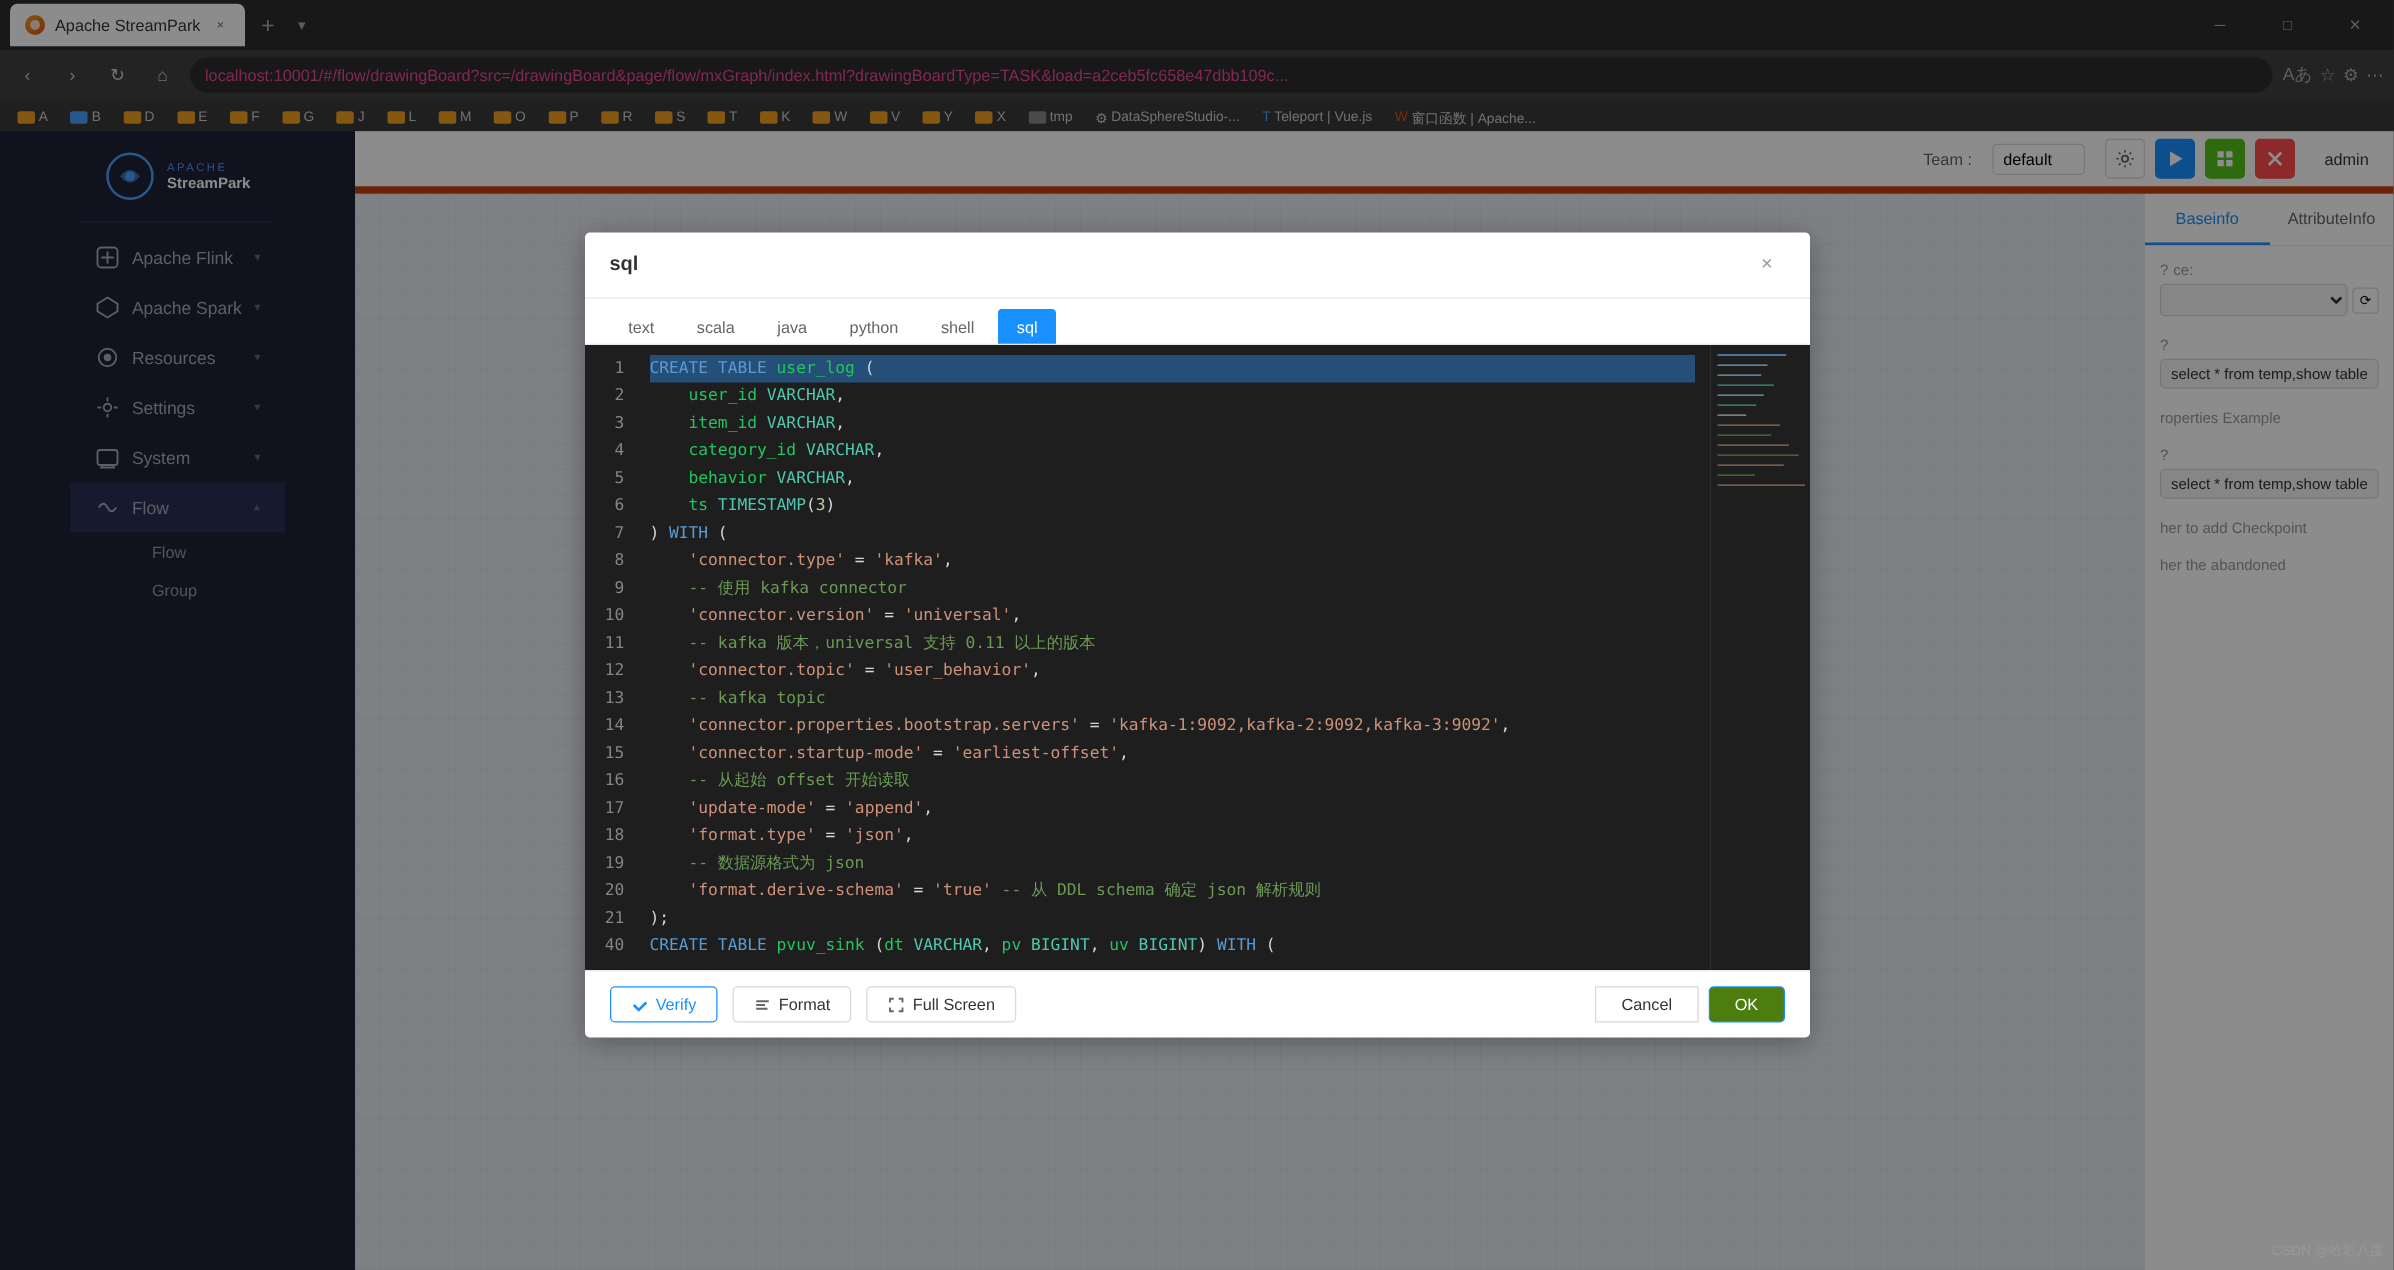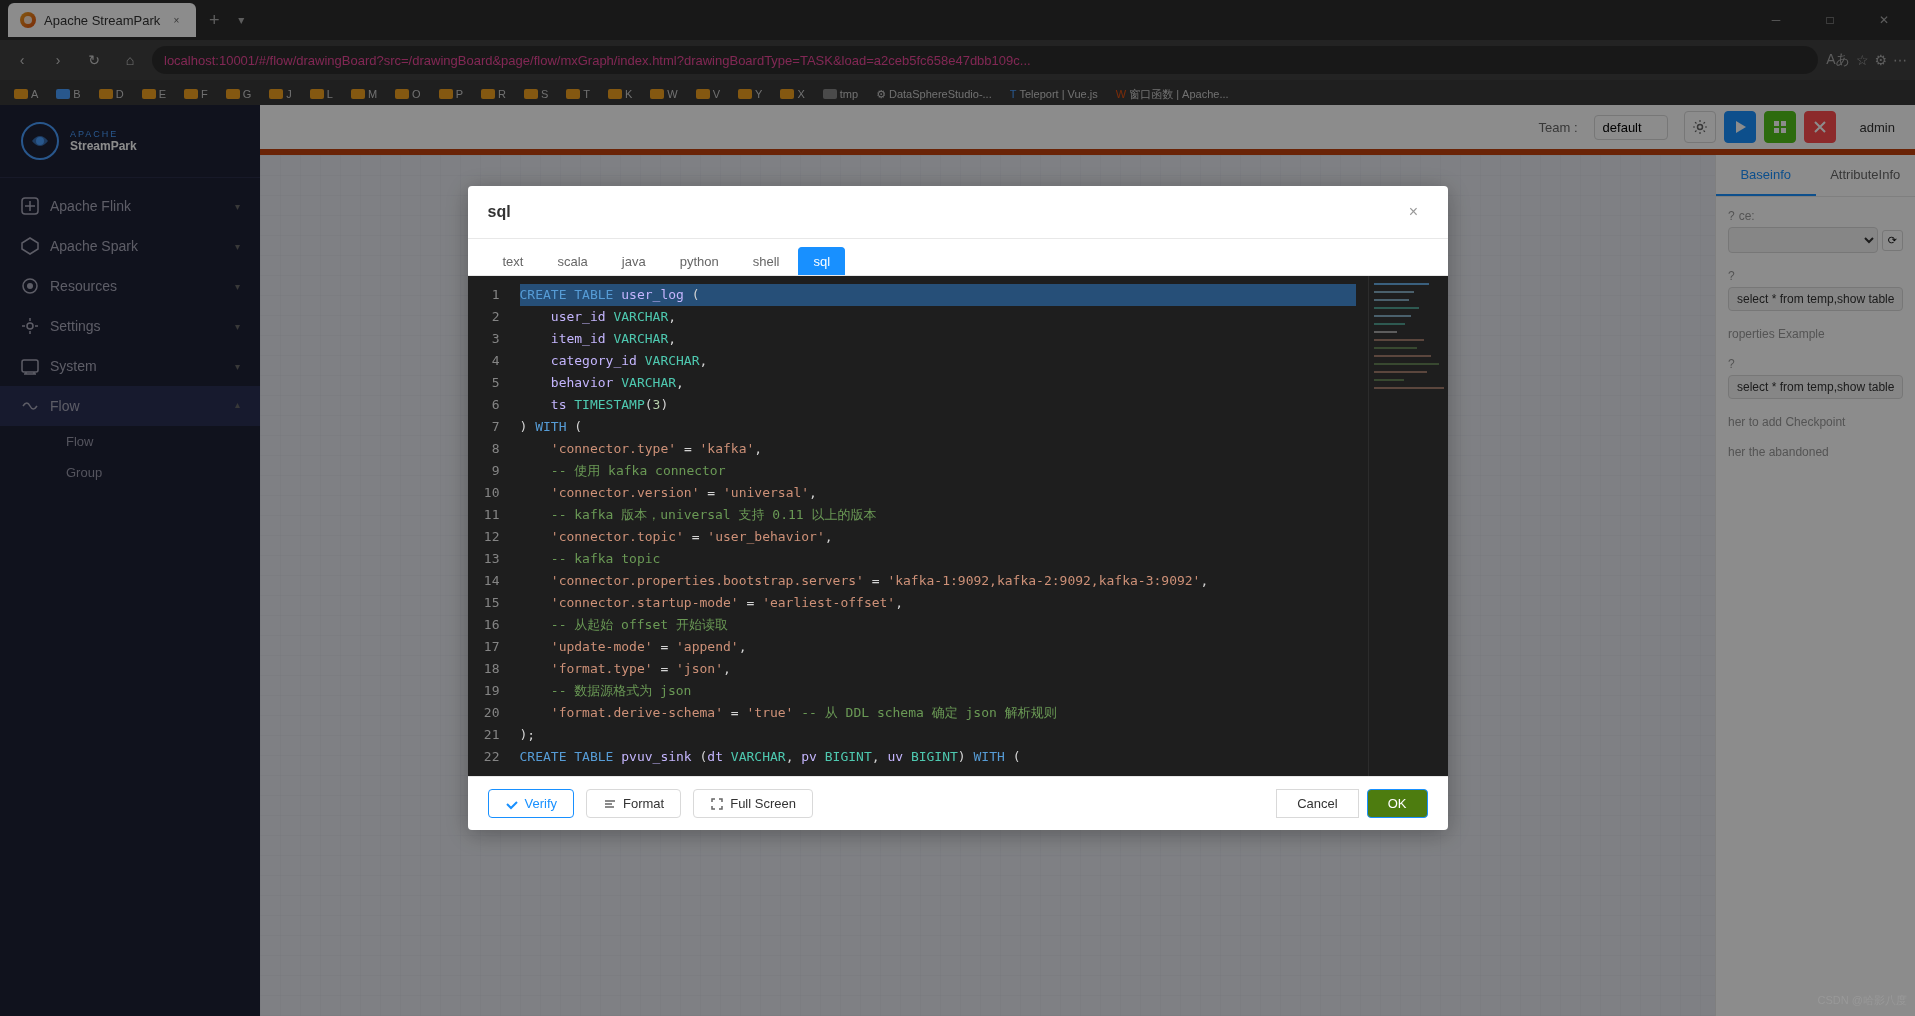--- a/index.html
+++ b/index.html
@@ -22,21 +22,21 @@
     .addr-icons { display: flex; gap: 6px; align-items: center; color: #aaa; font-size: 14px; }
 
     .bookmarks-bar { background: #3a3a3a; height: 28px; display: flex; align-items: center; padding: 0 8px; gap: 6px; overflow: hidden; }
     .bookmark-item { display: flex; align-items: center; gap: 3px; padding: 2px 6px; border-radius: 3px; cursor: pointer; color: #ccc; font-size: 11px; white-space: nowrap; }
     .bk-icon { width: 14px; height: 10px; border-radius: 2px; display: inline-block; }
 
     
     .main-layout { display: flex; height: calc(1016px - 105px); }
 
     
-    .sidebar { width: 260px; background: #1e2136; color: #ccc; display: flex; flex-direction: column; flex-shrink: 0; }
+    .sidebar { width: 284px; background: #1e2136; color: #ccc; display: flex; flex-direction: column; flex-shrink: 0; align-items: center; }
     .sidebar-logo { padding: 16px 20px; display: flex; align-items: center; gap: 10px; border-bottom: 1px solid #2a2f4a; }
     .logo-icon { width: 40px; height: 40px; }
 
     .sidebar-nav { flex: 1; padding: 8px 0; overflow-y: auto; }
     .nav-item { display: flex; align-items: center; gap: 10px; padding: 10px 20px; cursor: pointer; font-size: 14px; color: #aab; transition: background 0.2s; }
     .nav-item.active { background: #2a3055; }
     .nav-item .nav-icon { width: 20px; height: 20px; flex-shrink: 0; }
     .nav-item .arrow { margin-left: auto; font-size: 10px; color: #666; }
     .nav-item.expanded .arrow { transform: rotate(180deg); }
     .nav-sub { padding-left: 50px; }
@@ -87,21 +87,21 @@
     .line-numbers { width: 40px; background: #1e1e1e; padding: 8px 0; display: flex; flex-direction: column; align-items: flex-end; padding-right: 8px; color: #858585; font-size: 13px; font-family: 'Consolas', monospace; line-height: 22px; user-select: none; flex-shrink: 0; }
     .code-lines { flex: 1; overflow-y: auto; padding: 8px 12px; font-family: 'Consolas', 'Monaco', monospace; font-size: 13px; line-height: 22px; color: #d4d4d4; }
     .code-line { display: block; white-space: pre; }
     .code-line.highlighted { background: #264f78; }
     .kw { color: #569cd6; }
     .str { color: #ce9178; }
     .comment { color: #6a9955; }
     .type { color: #4ec9b0; }
     .num { color: #b5cea8; }
     .punc { color: #d4d4d4; }
-    .prop { color: #c4b5fd; }
+    .prop { color: #22c55e; }
 
     
     .minimap { width: 80px; background: #1e1e1e; border-left: 1px solid #333; overflow: hidden; opacity: 0.7; }
 
     
     .modal-footer { padding: 12px 20px; border-top: 1px solid #e8e8e8; display: flex; align-items: center; gap: 12px; }
     .footer-btn { padding: 6px 16px; border-radius: 4px; font-size: 13px; cursor: pointer; border: 1px solid #d9d9d9; background: white; color: #333; display: flex; align-items: center; gap: 6px; }
     .footer-btn.verify { background: white; border-color: #1890ff; color: #1890ff; }
     .footer-btn.format { background: white; }
     .footer-btn.fullscreen { background: white; }
@@ -377,21 +377,21 @@
           <span>12</span>
           <span>13</span>
           <span>14</span>
           <span>15</span>
           <span>16</span>
           <span>17</span>
           <span>18</span>
           <span>19</span>
           <span>20</span>
           <span>21</span>
-          <span>22</span>
+          <span>40</span>
         </div>
         <div class="code-lines">
           <span class="code-line highlighted"><span class="kw">CREATE TABLE</span> <span class="prop">user_log</span> <span class="punc">(</span></span>
           <span class="code-line">    <span class="prop">user_id</span> <span class="type">VARCHAR</span><span class="punc">,</span></span>
           <span class="code-line">    <span class="prop">item_id</span> <span class="type">VARCHAR</span><span class="punc">,</span></span>
           <span class="code-line">    <span class="prop">category_id</span> <span class="type">VARCHAR</span><span class="punc">,</span></span>
           <span class="code-line">    <span class="prop">behavior</span> <span class="type">VARCHAR</span><span class="punc">,</span></span>
           <span class="code-line">    <span class="prop">ts</span> <span class="type">TIMESTAMP</span><span class="punc">(</span><span class="num">3</span><span class="punc">)</span></span>
           <span class="code-line"><span class="punc">) </span><span class="kw">WITH</span> <span class="punc">(</span></span>
           <span class="code-line">    <span class="str">'connector.type'</span> <span class="punc">= </span><span class="str">'kafka'</span><span class="punc">,</span></span>

